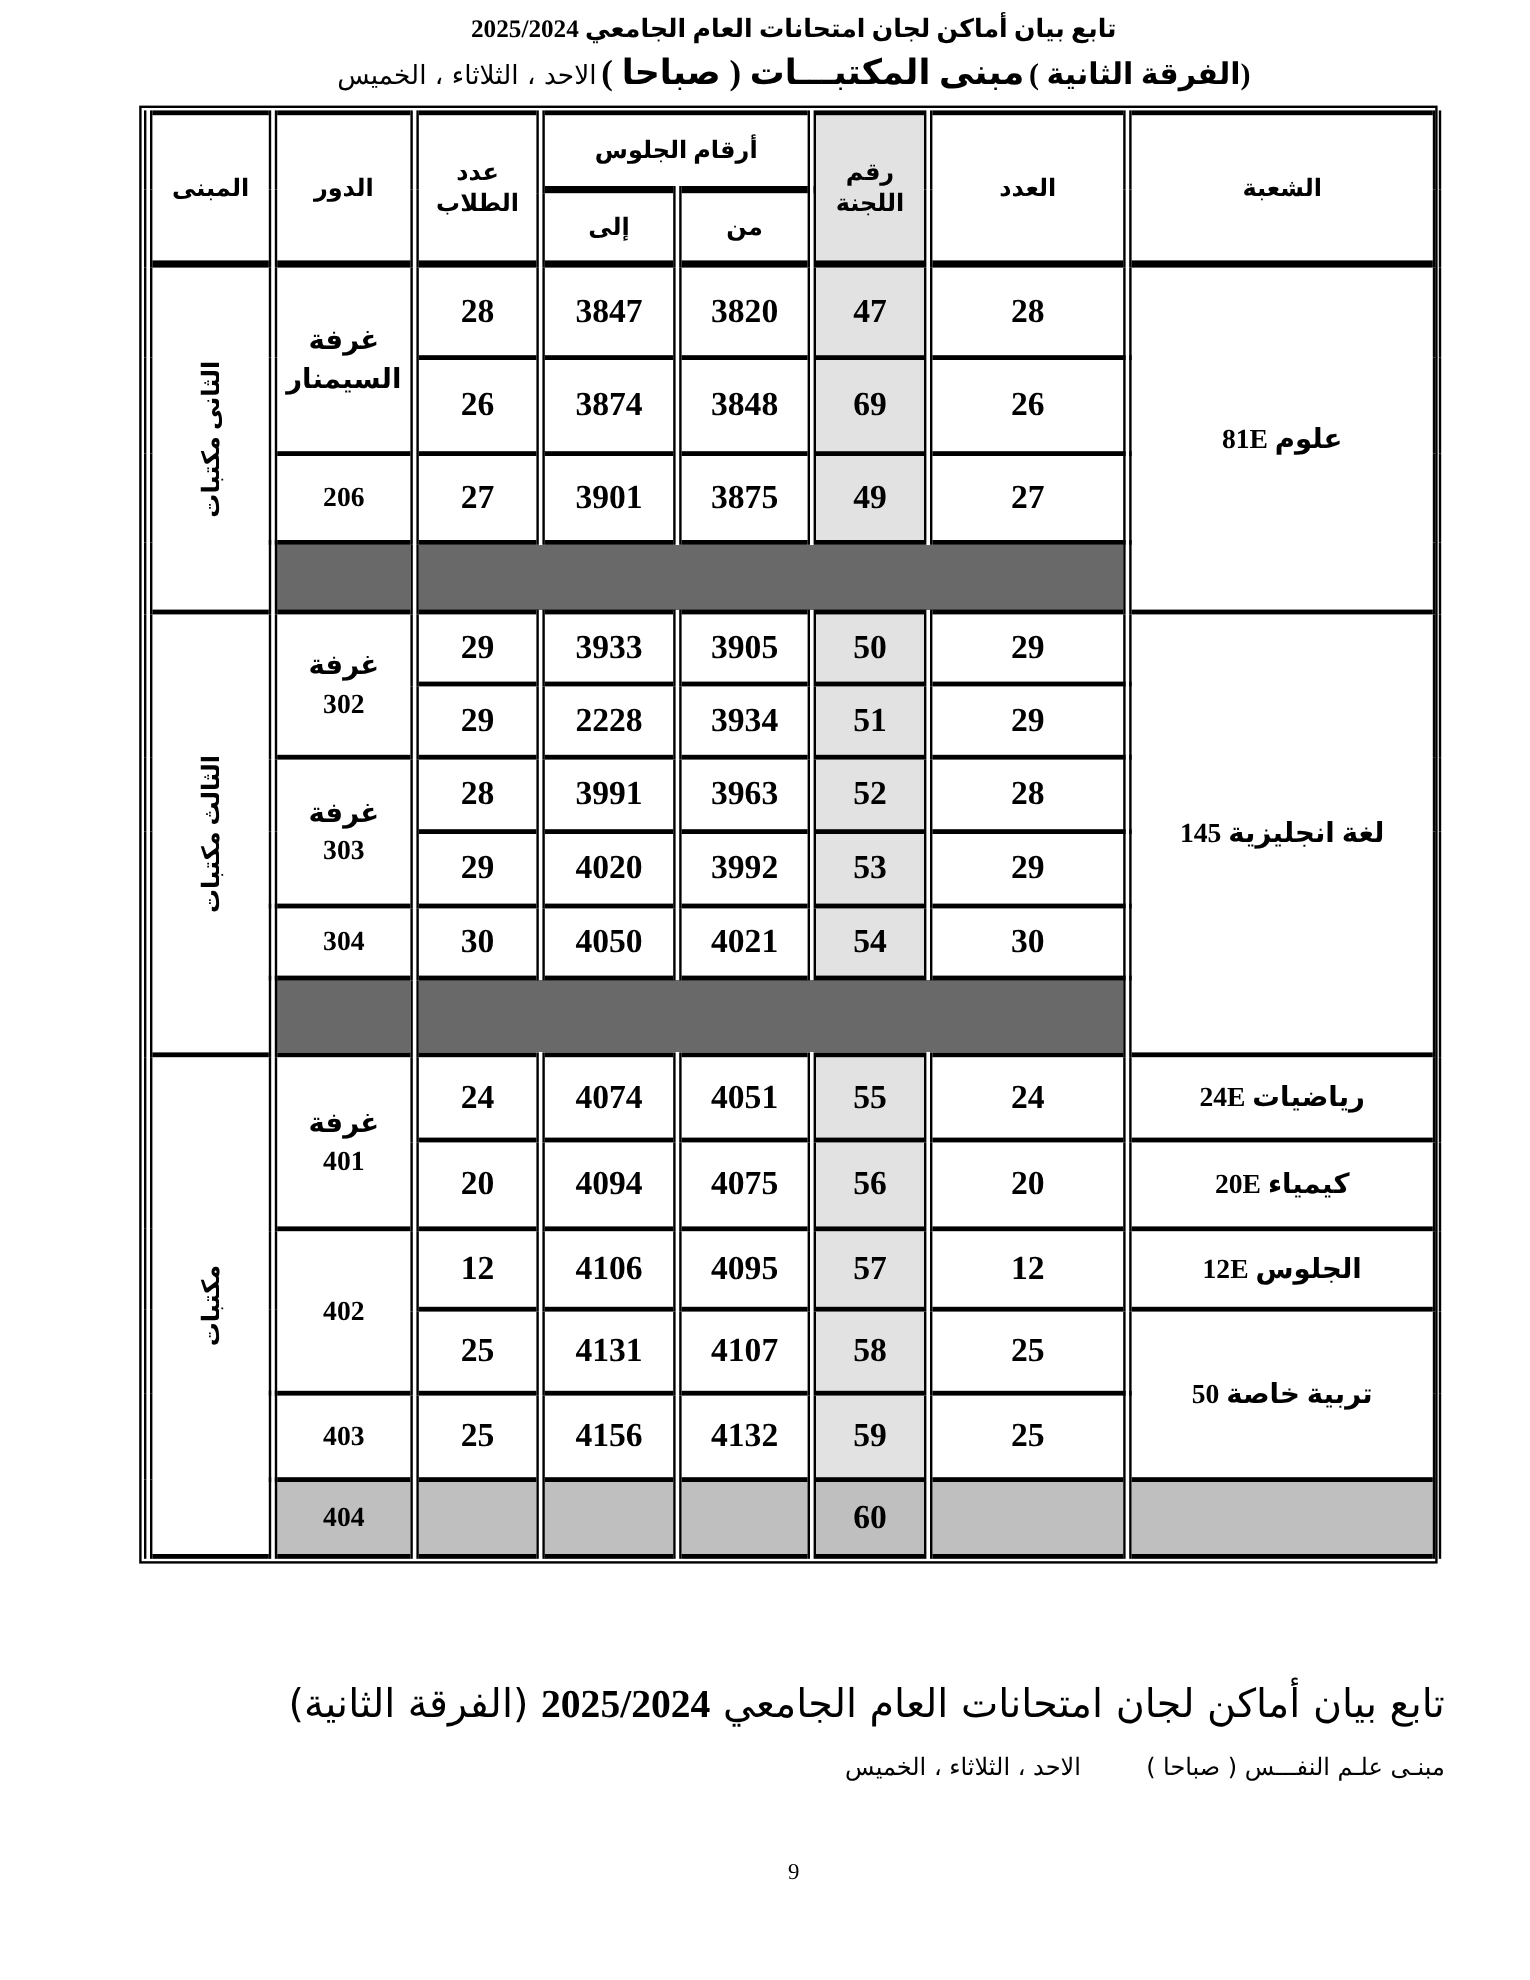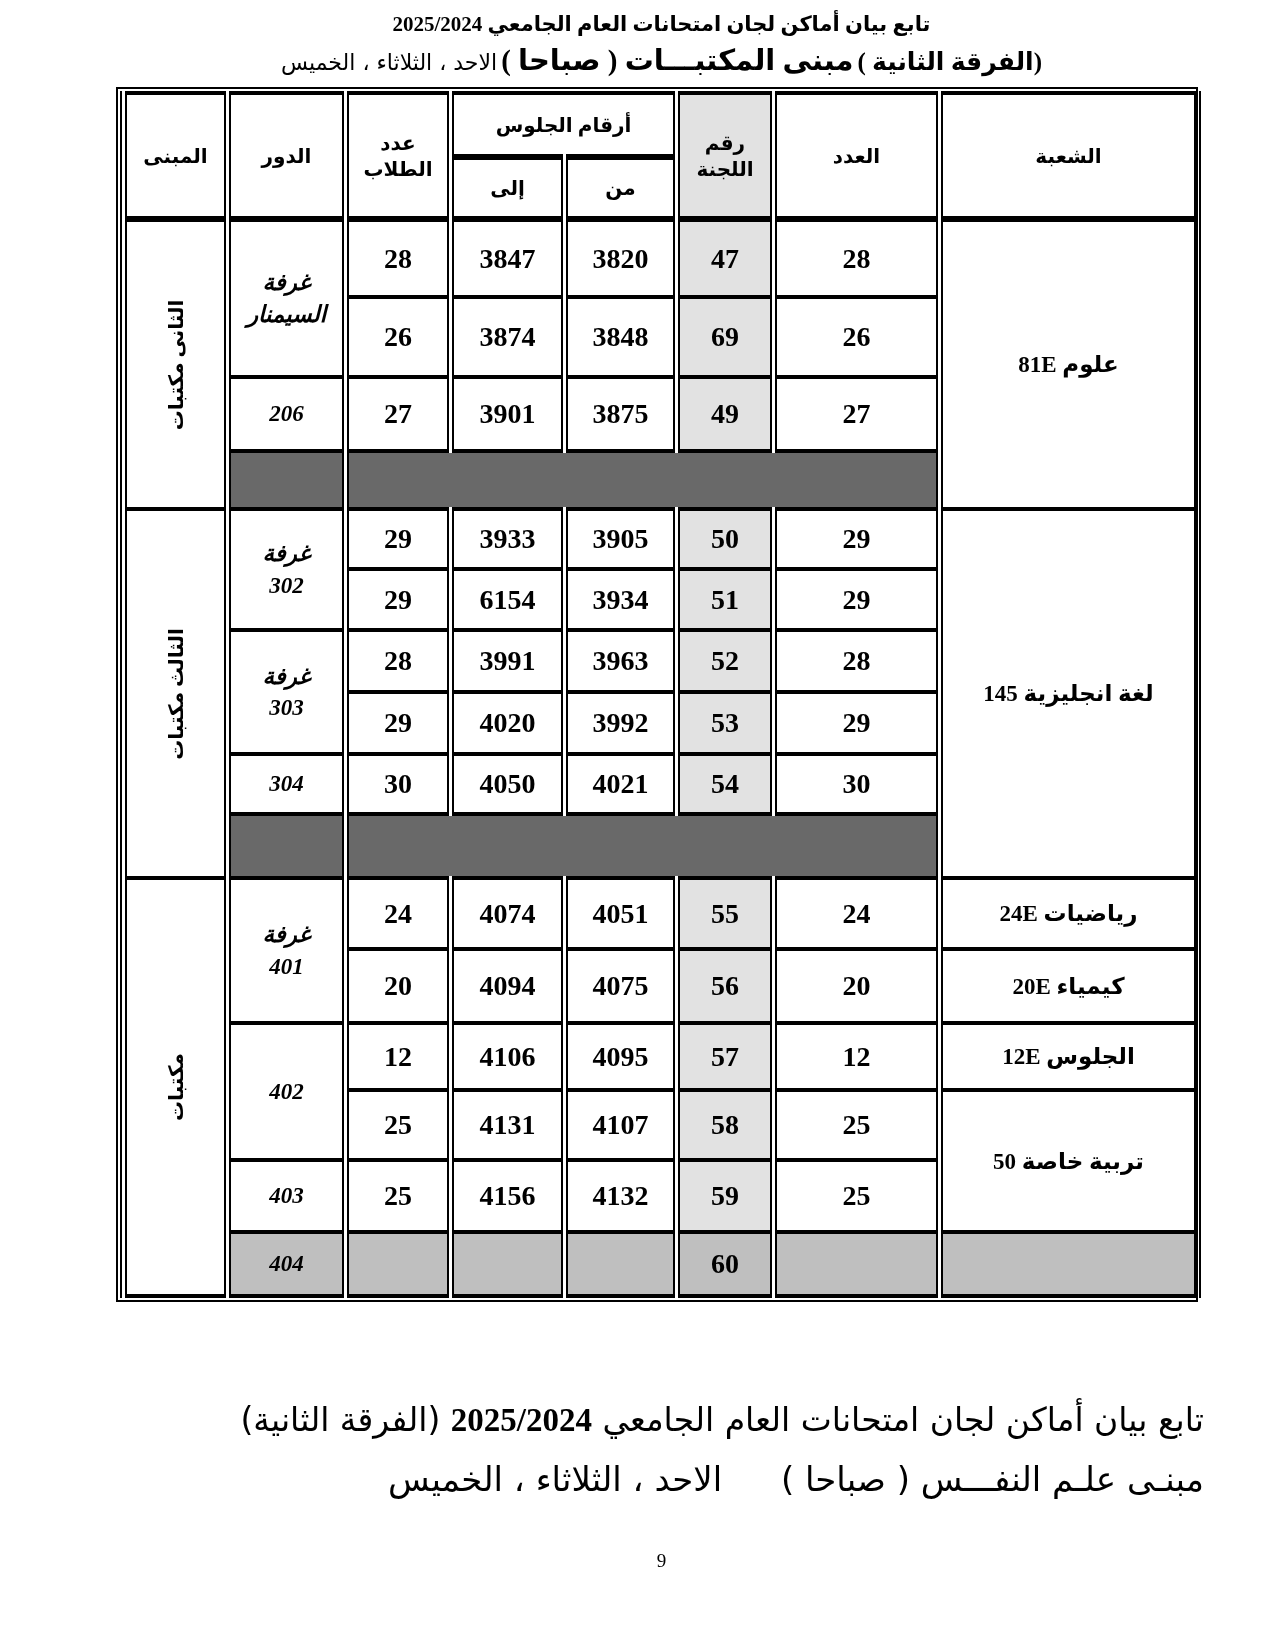--- a/index.html
+++ b/index.html
@@ -51,21 +51,21 @@
     text-align:center;
     vertical-align:middle;
     font-weight:bold;
     padding:0;
     overflow:hidden;
   }
   .exam thead th{font-size:20px;border-bottom-width:6px;}
   .exam thead .sub th{border-bottom-width:6px;}
   .pre{white-space:pre-line;line-height:1.3;}
   .num{font-size:28px;}
-  .floor{font-size:23px;white-space:pre-line;line-height:1.35;font-style:italic;}
+  .floor{font-size:23px;white-space:pre-line;line-height:1.35;}
   .section{font-size:23px;}
   .cmte{background:var(--cmte,#e2e2e2);}
   .sep{background:var(--sep,#696969);}
   .silver{background:var(--silver,#bfbfbf);}
   .thin-b{border-bottom-width:2px;}
   .thin-t{border-top-width:2px;}
   .vcell{position:relative;}
   .vtext{
     position:absolute;top:50%;left:50%;
     transform:translate(-50%,-50%) rotate(-90deg);
@@ -74,21 +74,21 @@
   }
 
   
   .footer{
     position:absolute;
     top:1400px;left:100px;width:1080px;
     font-family:"DejaVu Sans",sans-serif;
   }
   .footer1{font-size:33px;}
   .footer1 .bold{font-family:"Liberation Serif",serif;font-weight:bold;}
-  .footer2{margin-top:20px;font-size:34px;}
+  .footer2{margin-top:20px;font-size:20px;}
   .f2-days{margin-right:48px;}
   .pagenum{
     position:absolute;top:1550px;left:0;width:100%;
     text-align:center;font-size:19px;
     font-family:"Liberation Serif",serif;
   }
 </style>
 </head>
 <body>
 
@@ -176,21 +176,21 @@
         <td rowspan="2" class="floor">غرفة
 302</td>
         <td rowspan="6" class="vcell">
           <div class="vtext">الثالث مكتبات</div>
         </td>
       </tr>
       <tr style="height:61px">
         <td class="num">29</td>
         <td class="num cmte">51</td>
         <td class="num">3934</td>
-        <td class="num">6154</td>
+        <td class="num">2228</td>
         <td class="num">29</td>
       </tr>
       <tr style="height:62px">
         <td class="num">28</td>
         <td class="num cmte">52</td>
         <td class="num">3963</td>
         <td class="num">3991</td>
         <td class="num">28</td>
         <td rowspan="2" class="floor">غرفة
 303</td>

